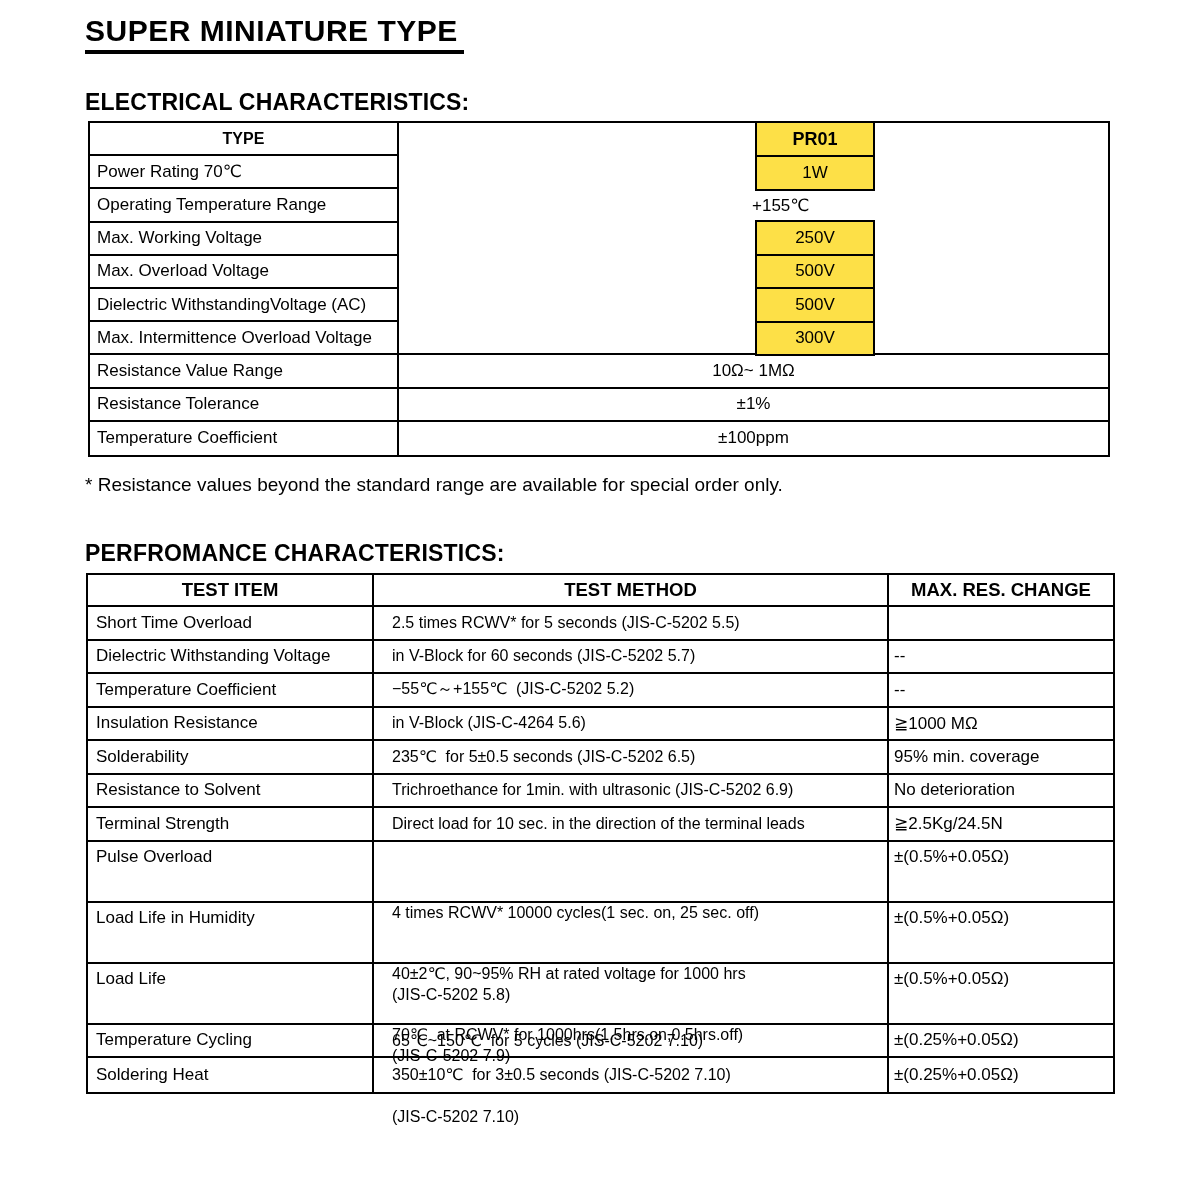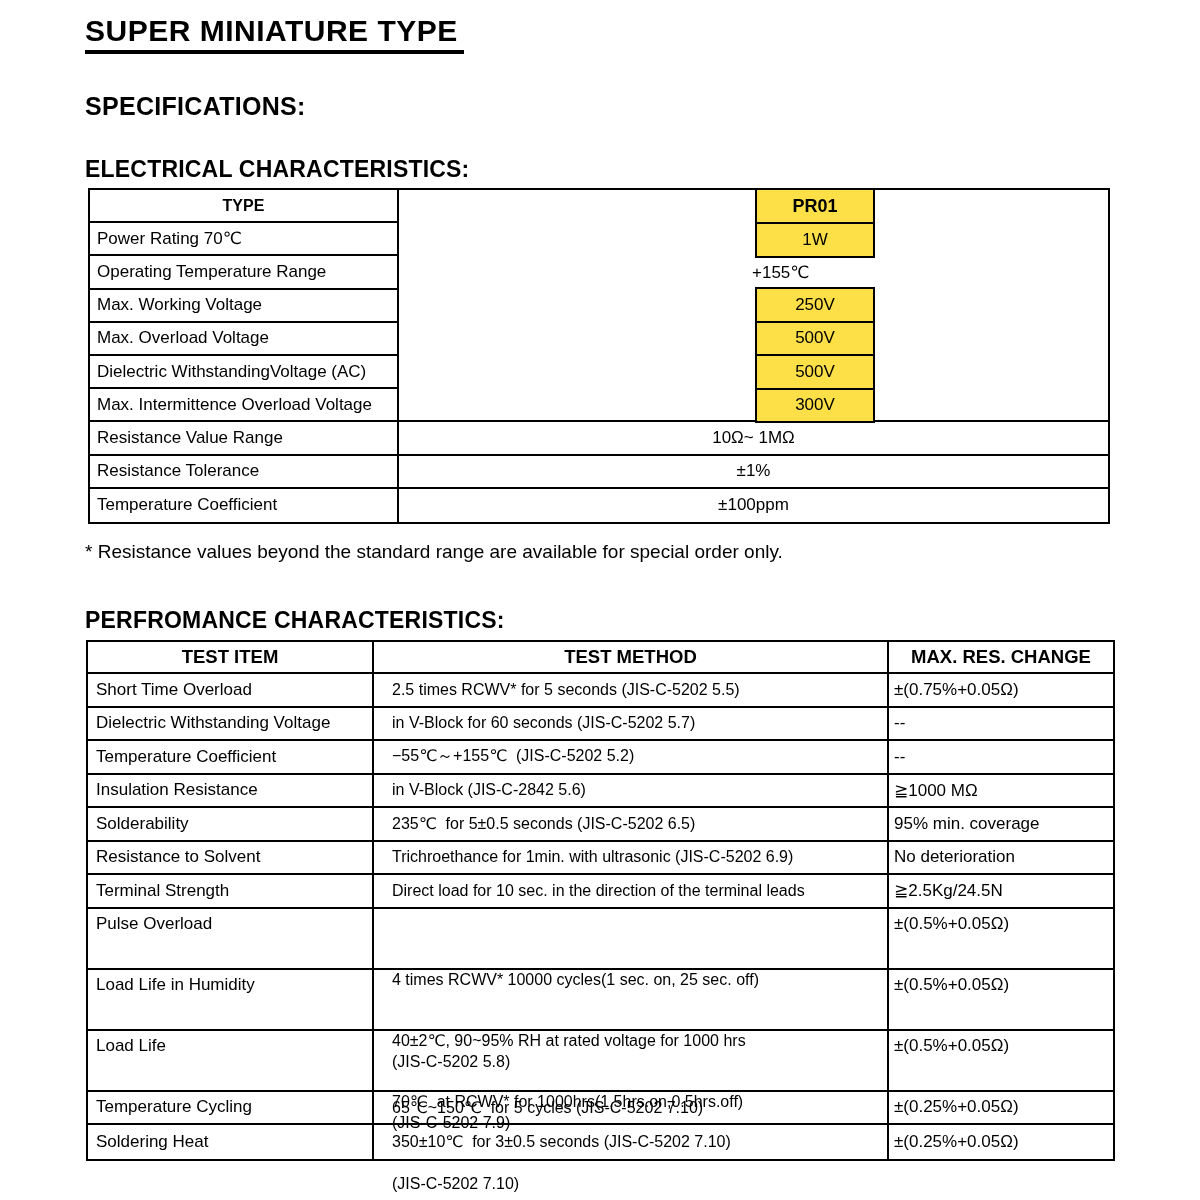--- a/index.html
+++ b/index.html
@@ -68,21 +68,20 @@
   
   .footnote { margin-top: 37px; font-size: 19.5px; white-space: pre; }
 </style>
 </head>
 <body>
 
 <div class="page">
 
   <div class="title">SUPER MINIATURE TYPE</div>
 
-  <div class="spec-heading">SPECIFICATIONS:</div>
 
   <div class="elec-heading">ELECTRICAL CHARACTERISTICS:</div>
 
   <div class="e-table">
     <div class="e-row">
       <div class="e-label head lb">TYPE</div>
       <div class="e-content"></div>
     </div>
     <div class="e-row">
       <div class="e-label lb">Power Rating 70℃</div>
@@ -140,35 +139,34 @@
   <div class="p-table">
     <div class="p-row header">
       <div class="p-c1">TEST ITEM</div>
       <div class="p-c2">TEST METHOD</div>
       <div class="p-c3">MAX. RES. CHANGE</div>
     </div>
 
     <div class="p-row">
       <div class="p-c1">Short Time Overload</div>
       <div class="p-c2">2.5 times RCWV* for 5 seconds (JIS-C-5202 5.5)</div>
-      <div class="p-c3">±(0.75%+0.05Ω)</div>
     </div>
     <div class="p-row">
       <div class="p-c1">Dielectric Withstanding Voltage</div>
       <div class="p-c2">in V-Block for 60 seconds (JIS-C-5202 5.7)</div>
       <div class="p-c3">--</div>
     </div>
     <div class="p-row">
       <div class="p-c1">Temperature Coefficient</div>
       <div class="p-c2">−55℃～+155℃  (JIS-C-5202 5.2)</div>
       <div class="p-c3">--</div>
     </div>
     <div class="p-row">
       <div class="p-c1">Insulation Resistance</div>
-      <div class="p-c2">in V-Block (JIS-C-2842 5.6)</div>
+      <div class="p-c2">in V-Block (JIS-C-4264 5.6)</div>
       <div class="p-c3">≧1000 MΩ</div>
     </div>
     <div class="p-row">
       <div class="p-c1">Solderability</div>
       <div class="p-c2">235℃  for 5±0.5 seconds (JIS-C-5202 6.5)</div>
       <div class="p-c3">95% min. coverage</div>
     </div>
     <div class="p-row">
       <div class="p-c1">Resistance to Solvent</div>
       <div class="p-c2">Trichroethance for 1min. with ultrasonic (JIS-C-5202 6.9)</div>

